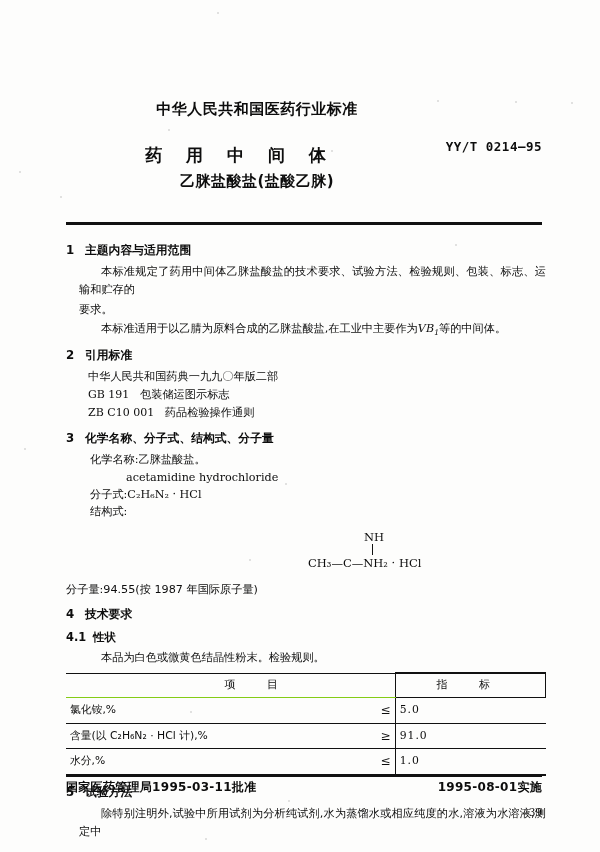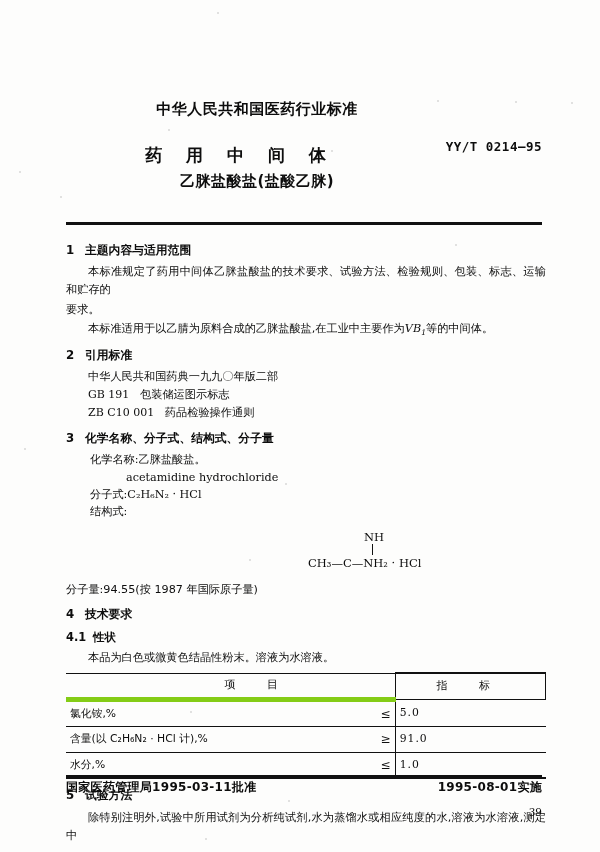--- a/index.html
+++ b/index.html
@@ -92,21 +92,21 @@
   }
   .sub-head {
     font-weight: bold;
     font-size: 11.4px;
     margin: 6px 0 2px 0;
     display: flex;
   }
   .sub-head .num { display:inline-block; min-width: 27px; }
 
   p.para {
-    margin: 0 0 1px 0;
+    margin: 0 0 1px 13px;
     text-indent: 22px;
     text-align: justify;
     line-height: 1.62;
   }
   p.flush { text-indent: 0; }
 
   .ref-list { margin: 2px 0 0 0; padding: 0; list-style: none; }
   .ref-list li { margin: 0 0 1.5px 22px; line-height: 1.5; }
   .ref-code { font-family: "DejaVu Serif", "Liberation Serif", serif; font-size: 11px; }
 
@@ -270,27 +270,27 @@
 
     <div class="sec-head">
       <span class="num">4</span>
       <span>技术要求</span>
     </div>
 
     <div class="sub-head">
       <span class="num">4.1</span>
       <span>性状</span>
     </div>
-    <p class="para">本品为白色或微黄色结晶性粉末。溶液为水溶液。</p>
+    <p class="para">本品为白色或微黄色结晶性粉末。检验规则。</p>
 
 
     <table class="spec">
       <tbody>
           <tr class="head">
-        <th class="item-h tb-top tb-thin" colspan="2" style="border-bottom:5px solid #84cc16;">项 目</th>
+        <th class="item-h tb-top tb-thin" colspan="2" style="border-bottom:1px solid #84cc16;">项 目</th>
         <th class="idx-h tb-top vsep" style="border-bottom:1px solid #111; border-left:1.3px solid #111;">指 标</th>
       </tr>
       <tr>
         <td class="item">氯化铵,%</td>
         <td class="op">≤</td>
         <td class="val" style="border-left:1.3px solid #111;">5.0</td>
       </tr>
       <tr>
         <td class="item tb-thin">含量(以 C₂H₆N₂ · HCl 计),%</td>
         <td class="op tb-thin">≥</td>

